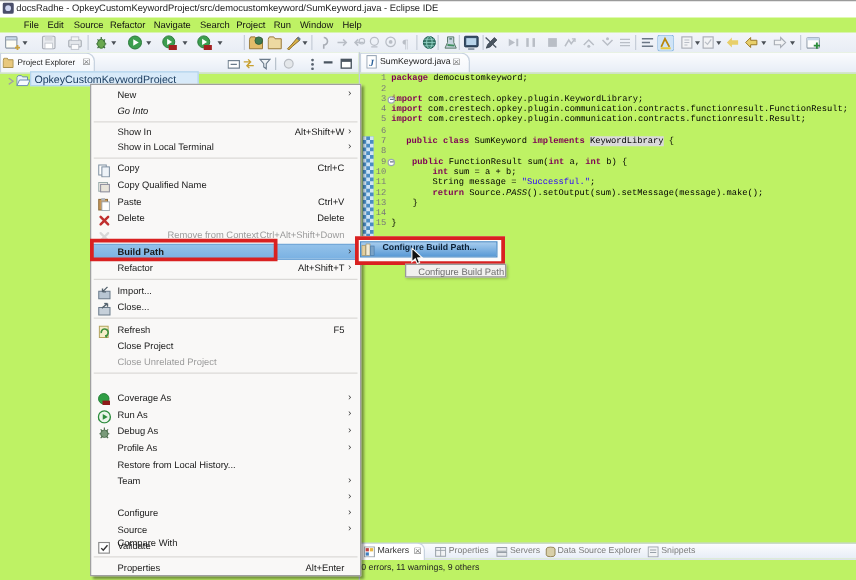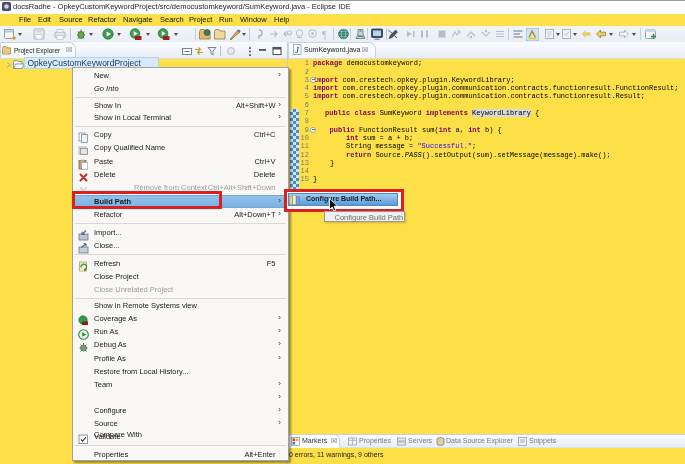--- a/index.html
+++ b/index.html
@@ -1,16 +1,16 @@
 <!DOCTYPE html>
 <html><head>
 <meta charset="utf-8">
 <style>
 html,body{margin:0;padding:0;}
-#w{position:relative;width:685px;height:464px;background:#fde047;overflow:hidden;
+#w{position:relative;width:685px;height:464px;background:#bef264;overflow:hidden;
    font-family:"Liberation Sans",sans-serif;-webkit-font-smoothing:antialiased;}
 .abs{position:absolute;}
 
 #titlebar{left:0;top:0;width:685px;height:13px;background:#fff;border-top:1px solid #9a9a9a;}
 #title{left:13px;top:2px;font-size:7.5px;color:#1c1c1c;white-space:nowrap;}
 .mi{position:absolute;top:14.5px;font-size:7.5px;color:#111;white-space:nowrap;padding-left:16px;}
 
 #toolbar{left:0;top:26px;width:685px;height:16px;background:linear-gradient(#f3f5f9,#e8edf5);border-bottom:1px solid #d8dde6;}
 .tsep{position:absolute;top:28px;width:1px;height:12px;background:#c6cdd8;}
 .caret{position:absolute;top:33px;width:0;height:0;border-left:2.5px solid transparent;border-right:2.5px solid transparent;border-top:3px solid #4a4f56;}
@@ -349,32 +349,31 @@
       <div class="mit" style="top: 73px;">Copy Qualified Name</div>
       <div class="mit" style="top: 87px;">Paste</div>
       <div class="msc" style="top: 87px;">Ctrl+V</div>
       <div class="mit" style="top: 100px;">Delete</div>
       <div class="msc" style="top: 100px;">Delete</div>
       <div class="mit gray" style="top: 113px; margin-left: 40px;">Remove from Context</div>
       <div class="msc gray" style="top: 113px;">Ctrl+Alt+Shift+Down</div>
       <div class="mit" style="top: 126.5px; font-weight: bold;">Build Path</div>
       <div class="mar" style="top: 126.5px;">›</div>
       <div class="mit" style="top: 139.5px;">Refactor</div>
-      <div class="msc" style="top: 139.5px;">Alt+Down+T</div>
+      <div class="msc" style="top: 139.5px;">Alt+Shift+T</div>
       <div class="mar" style="top: 139.5px;">›</div>
       <div class="msep" style="top: 154.5px;"></div>
       <div class="mit" style="top: 157.5px;">Import...</div>
       <div class="mit" style="top: 171px;">Close...</div>
       <div class="msep" style="top: 186px;"></div>
       <div class="mit" style="top: 189px;">Refresh</div>
       <div class="msc" style="top: 189px;">F5</div>
       <div class="mit" style="top: 202px;">Close Project</div>
       <div class="mit gray" style="top: 215px;">Close Unrelated Project</div>
       <div class="msep" style="top: 229.5px;"></div>
-      <div class="mit" style="top: 230.5px;">Show in Remote Systems view</div>
       <div class="mit" style="top: 243.5px;">Coverage As</div>
       <div class="mar" style="top: 243.5px;">›</div>
       <div class="mit" style="top: 257px;">Run As</div>
       <div class="mar" style="top: 257px;">›</div>
       <div class="mit" style="top: 270px;">Debug As</div>
       <div class="mar" style="top: 270px;">›</div>
       <div class="mit" style="top: 283.5px;">Profile As</div>
       <div class="mar" style="top: 283.5px;">›</div>
       <div class="mit" style="top: 296.5px;">Restore from Local History...</div>
       <div class="mit" style="top: 309.5px;">Team</div>

